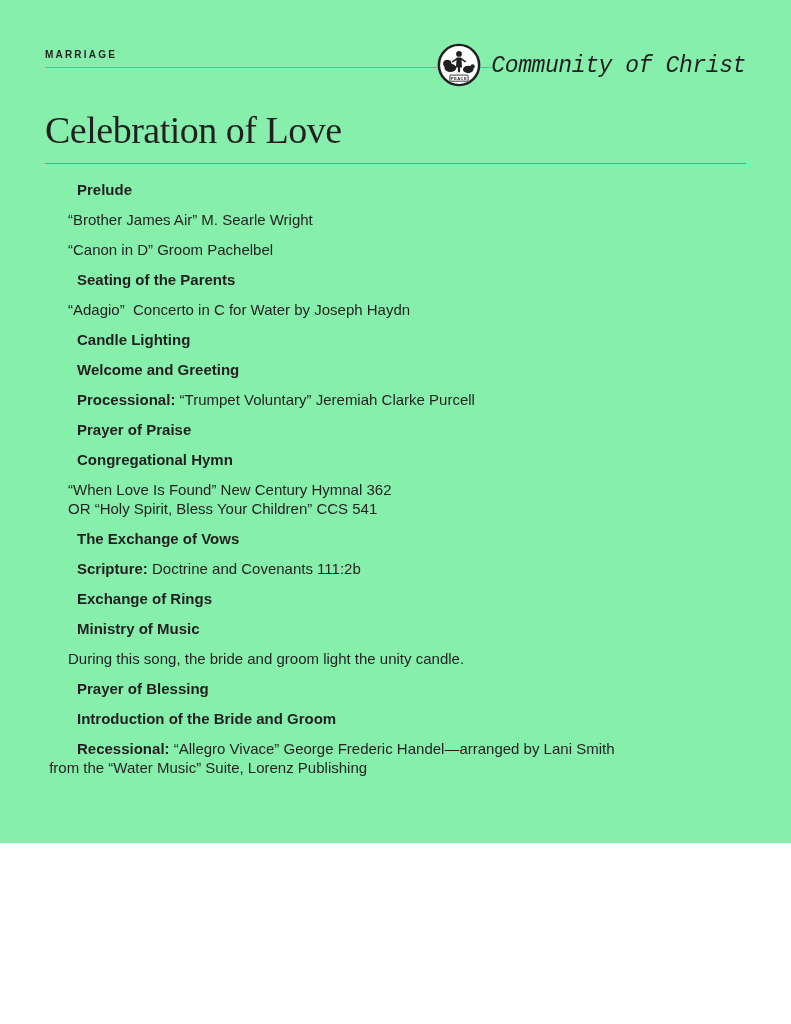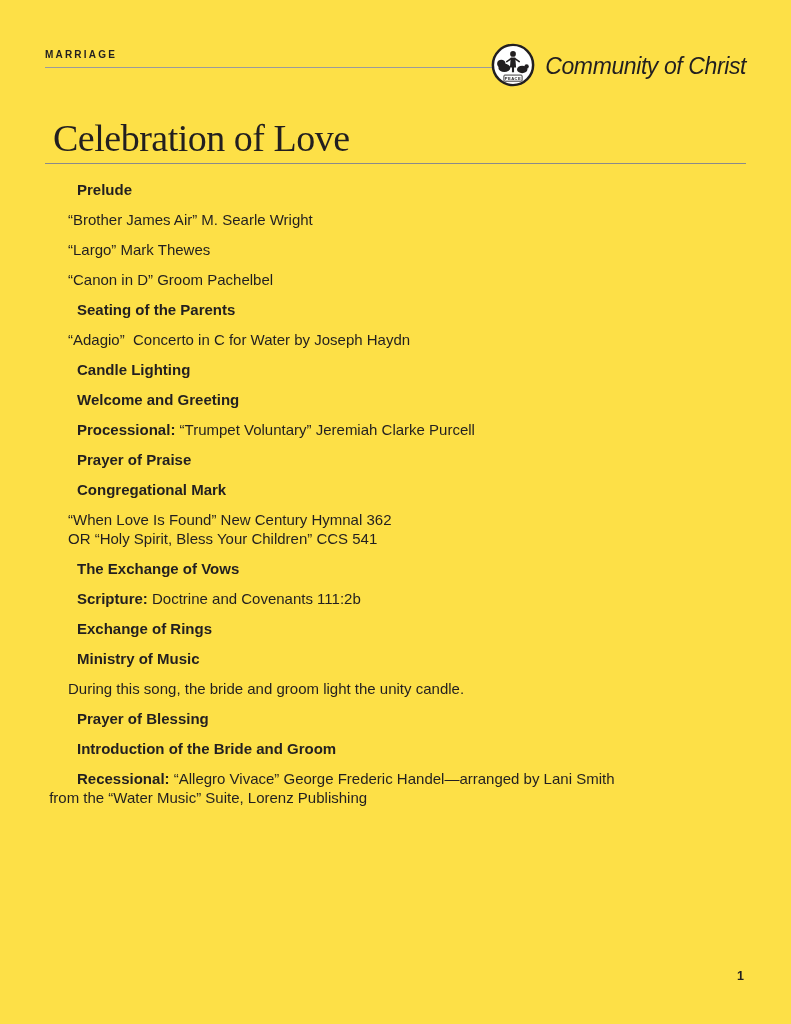--- a/index.html
+++ b/index.html
@@ -3,49 +3,49 @@
 <meta charset="utf-8">
 <style>
   :root{
     --text:#221f20;
     --rule-light:#9b9b9b;
     --rule-dark:#8a8a8a;
   }
   html,body{margin:0;padding:0;background:#ffffff;}
   .page{
     position:relative;
-    width:791px;height:1024px;
-    background:#fde047;
+    width:791px;height:843px;
+    background:#86efac;
     font-family:"Liberation Sans", sans-serif;
     color:var(--text);
     overflow:hidden;
   }
   
   .header{position:absolute;top:40px;left:45px;right:45px;height:52px;}
   .eyebrow{
     position:absolute;left:0;top:9px;
     font-size:10px;font-weight:700;letter-spacing:2.2px;
   }
   .header-rule{
     position:absolute;left:0;top:27px;width:447px;height:1px;
     background:var(--rule-light);
   }
   .brand{position:absolute;right:0;top:0;display:flex;align-items:center;gap:9px;}
   .seal{width:46px;height:46px;margin-top:2px;flex:0 0 auto;}
   .wordmark{
-    font-family:Liberation Sans, sans-serif;
+    font-family:Liberation Mono, monospace;
     font-style:italic;
     font-size:23px;
     letter-spacing:-0.4px;
     white-space:nowrap;
     padding-top:4px;
   }
   
   .title{
-    position:absolute;top:108px;left:45px;margin:8px;
+    position:absolute;top:108px;left:45px;margin:0;
     font-family:"Liberation Serif", serif;
     font-weight:400;
     font-size:38px;
     letter-spacing:-0.5px;
     line-height:44px;
   }
   .title-rule{
     position:absolute;top:163px;left:45px;width:701px;height:1px;
     background:var(--rule-dark);
   }
@@ -96,29 +96,28 @@
       <div class="wordmark">Community of Christ</div>
     </div>
   </div>
 
   <h1 class="title">Celebration of Love</h1>
   <div class="title-rule"></div>
 
   <main class="program" id="program">
       <p class="line heading"><b>Prelude</b></p>
       <p class="line item"><span>“Brother James Air” M. Searle Wright</span></p>
-      <p class="line item"><span>“Largo” Mark Thewes</span></p>
       <p class="line item"><span>“Canon in D” Groom Pachelbel</span></p>
       <p class="line heading"><b>Seating of the Parents</b></p>
       <p class="line item"><span>“Adagio”  Concerto in C for Water by Joseph Haydn</span></p>
       <p class="line heading"><b>Candle Lighting</b></p>
       <p class="line heading"><b>Welcome and Greeting</b></p>
       <p class="line heading-inline"><b>Processional:</b><span> “Trumpet Voluntary” Jeremiah Clarke Purcell</span></p>
       <p class="line heading"><b>Prayer of Praise</b></p>
-      <p class="line heading"><b>Congregational Mark</b></p>
+      <p class="line heading"><b>Congregational Hymn</b></p>
       <p class="line item"><span>“When Love Is Found” New Century Hymnal 362
 OR “Holy Spirit, Bless Your Children” CCS 541</span></p>
       <p class="line heading"><b>The Exchange of Vows</b></p>
       <p class="line heading-inline"><b>Scripture:</b><span> Doctrine and Covenants 111:2b</span></p>
       <p class="line heading"><b>Exchange of Rings</b></p>
       <p class="line heading"><b>Ministry of Music</b></p>
       <p class="line item-italic"><span>During this song, the bride and groom light the unity candle.</span></p>
       <p class="line heading"><b>Prayer of Blessing</b></p>
       <p class="line heading"><b>Introduction of the Bride and Groom</b></p>
       <p class="line heading-inline"><b>Recessional:</b><span> “Allegro Vivace” George Frederic Handel—arranged by Lani Smith

